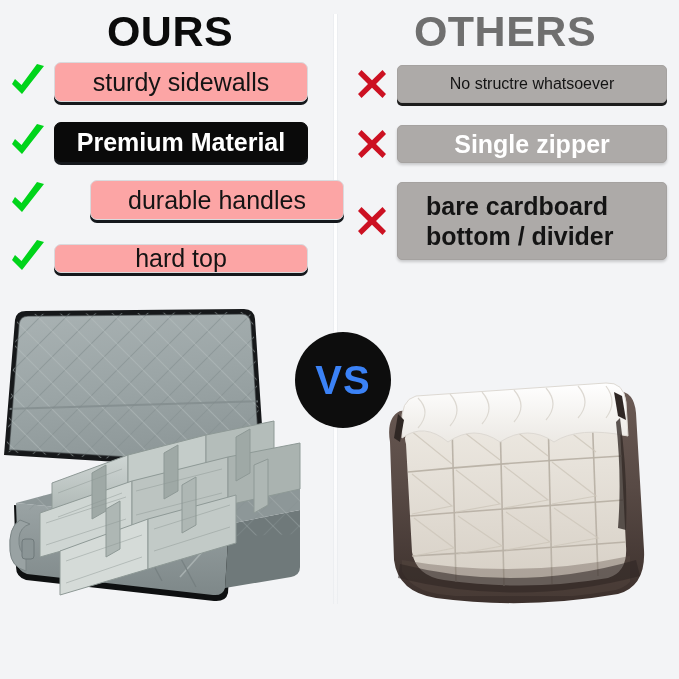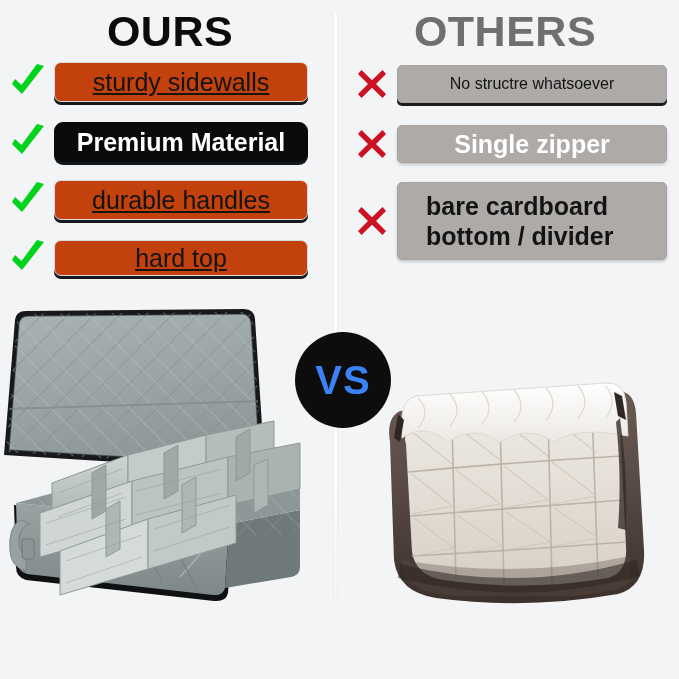--- a/index.html
+++ b/index.html
@@ -44,24 +44,23 @@
 
   
   .pill{
     box-sizing:border-box;
     display:flex;align-items:center;justify-content:center;
     border-radius:7px;
     font-size:25px;
     white-space:nowrap;
   }
   .pill-white{
-    background:#c2410c;color:#141414;
+    background:#fca5a5;color:#141414;
     border:1px solid #d9dadd;
     box-shadow:0 3px 0 0 #15181c;
-    text-decoration:underline;
   }
   .pill-dark{
     background:#0a0a0a;color:#ffffff;font-weight:bold;
     border:1px solid #0a0a0a;
     box-shadow:0 3px 0 0 #15181c;
   }
 
   
   .pill-gray{
     background:#adaaa8;color:#141414;
@@ -114,39 +113,39 @@
     </span>
     <span class="pill pill-white" style="width:254px;height:40px;">sturdy sidewalls</span>
   </div>
 
   <div class="row" style="left:6px;top:120px;">
     <span class="check">
       <svg viewBox="0 0 44 44">
           <path d="M6 24 L16 34 L38 6 L31 4 L15.5 25 L9 19 Z" fill="#00d41a"></path>
         </svg>
     </span>
-    <span class="pill pill-dark" style="width:254px;height:40px;border-radius:9px;">Premium Material</span>
-  </div>
-
-  <div class="row" style="left:6px;top:178px;">
+    <span class="pill pill-dark" style="width:254px;height:40px;">Premium Material</span>
+  </div>
+
+  <div class="row" style="left:6px;top:178px;gap:36px;">
     <span class="check">
       <svg viewBox="0 0 44 44">
           <path d="M6 24 L16 34 L38 6 L31 4 L15.5 25 L9 19 Z" fill="#00d41a"></path>
         </svg>
     </span>
     <span class="pill pill-white" style="width:254px;height:40px;">durable handles</span>
   </div>
 
   <div class="row" style="left:6px;top:236px;">
     <span class="check">
       <svg viewBox="0 0 44 44">
           <path d="M6 24 L16 34 L38 6 L31 4 L15.5 25 L9 19 Z" fill="#00d41a"></path>
         </svg>
     </span>
-    <span class="pill pill-white" style="width:254px;height:36px;">hard top</span>
+    <span class="pill pill-white" style="width:254px;height:29px;">hard top</span>
   </div>
 
   <div class="row" style="left:355px;top:65px;">
     <span class="cross">
       <svg viewBox="0 0 34 34">
           <path d="M6.5 3 L17 13.2 L27.5 3 L31 7 L21 17 L31 27 L27.5 31 L17 20.8 L6.5 31 L3 27 L13 17 L3 7 Z" fill="#cc1122"></path>
         </svg>
     </span>
     <span class="pill pill-gray" style="width:270px;height:38px;font-size:16px;">No structre whatsoever</span>
   </div>

